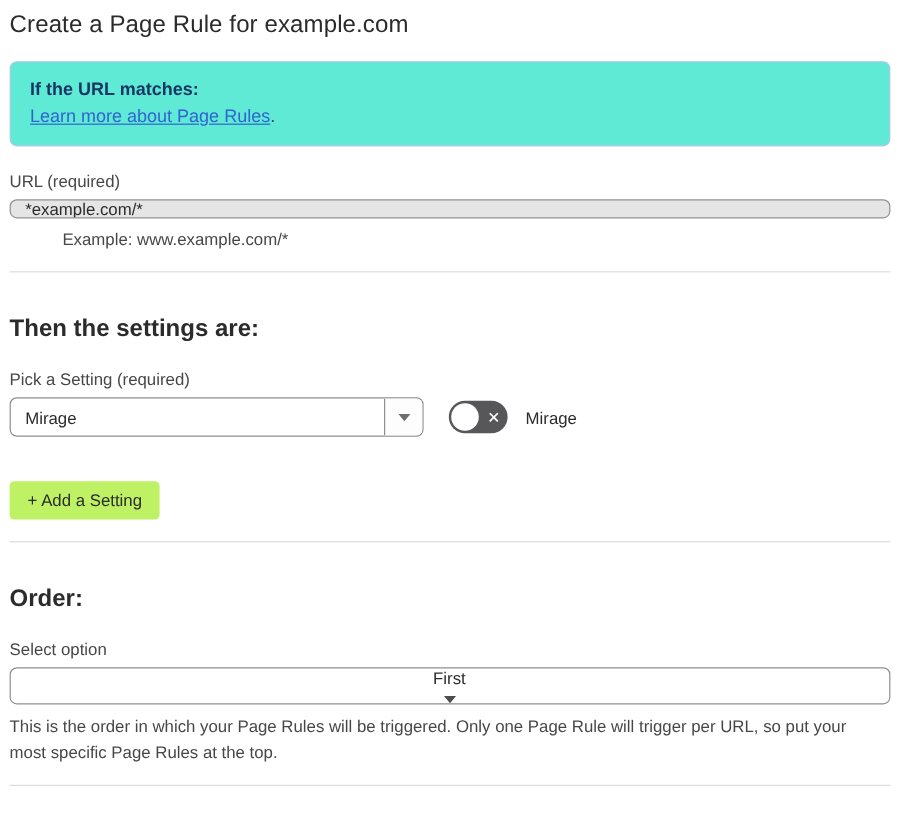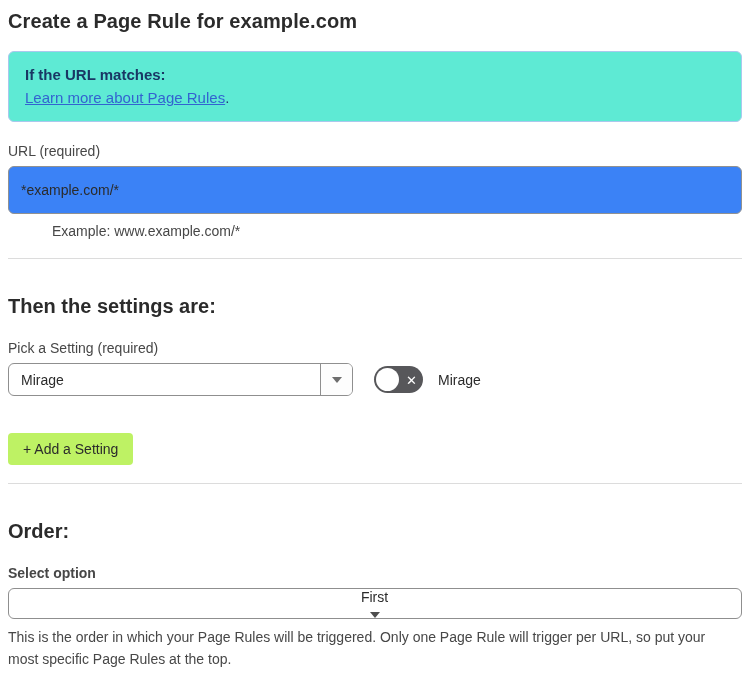--- a/index.html
+++ b/index.html
@@ -8,21 +8,21 @@
     width: 750px;
     height: 684px;
     font-family: "Liberation Sans", "DejaVu Sans", sans-serif;
     color: #2b2b2b;
     overflow: hidden;
   }
   .page { padding: 10px 8px 0 8px; }
 
   .page-title {
     font-size: 20px;
-    font-weight: 700;
+    font-weight: 400;
     color: #2b2b2b;
     letter-spacing: 0.1px;
     margin-bottom: 18px;
   }
 
   .info-box {
     background: #5eead4;
     border: 1px solid #aac8ed;
     border-radius: 6px;
     padding: 11px 16px 12px 16px;
@@ -40,28 +40,28 @@
 
   .field-label {
     font-size: 14px;
     color: #474747;
     margin-bottom: 7px;
   }
 
   .text-input {
     display: block;
     width: 100%;
-    height: 48px;
+    height: 16px;
     border: 1px solid #919191;
     border-radius: 6px;
     padding: 0 12px;
     font-size: 14px;
     font-family: "Liberation Sans", "DejaVu Sans", sans-serif;
     color: #2b2b2b;
-    background: #3b82f6;
+    background: #e5e5e5;
     outline: none;
   }
 
   .helper-text {
     font-size: 14px;
     color: #474747;
     margin-top: 7px;
     line-height: 21px;
     margin-left: 44px;
   }
@@ -181,21 +181,21 @@
   }
 
   .order-helper {
     font-size: 14px;
     color: #474747;
     line-height: 22px;
     margin-top: 7px;
     max-width: 720px;
   }
 
-  .mt-label { margin-top: 16px; font-weight: bold; }
+  .mt-label { margin-top: 16px; }
 </style>
 </head>
 <body>
 
 <div class="page">
 
   <h1 class="page-title">Create a Page Rule for example.com</h1>
 
   <div class="info-box">
     <div class="info-heading">If the URL matches:</div>

